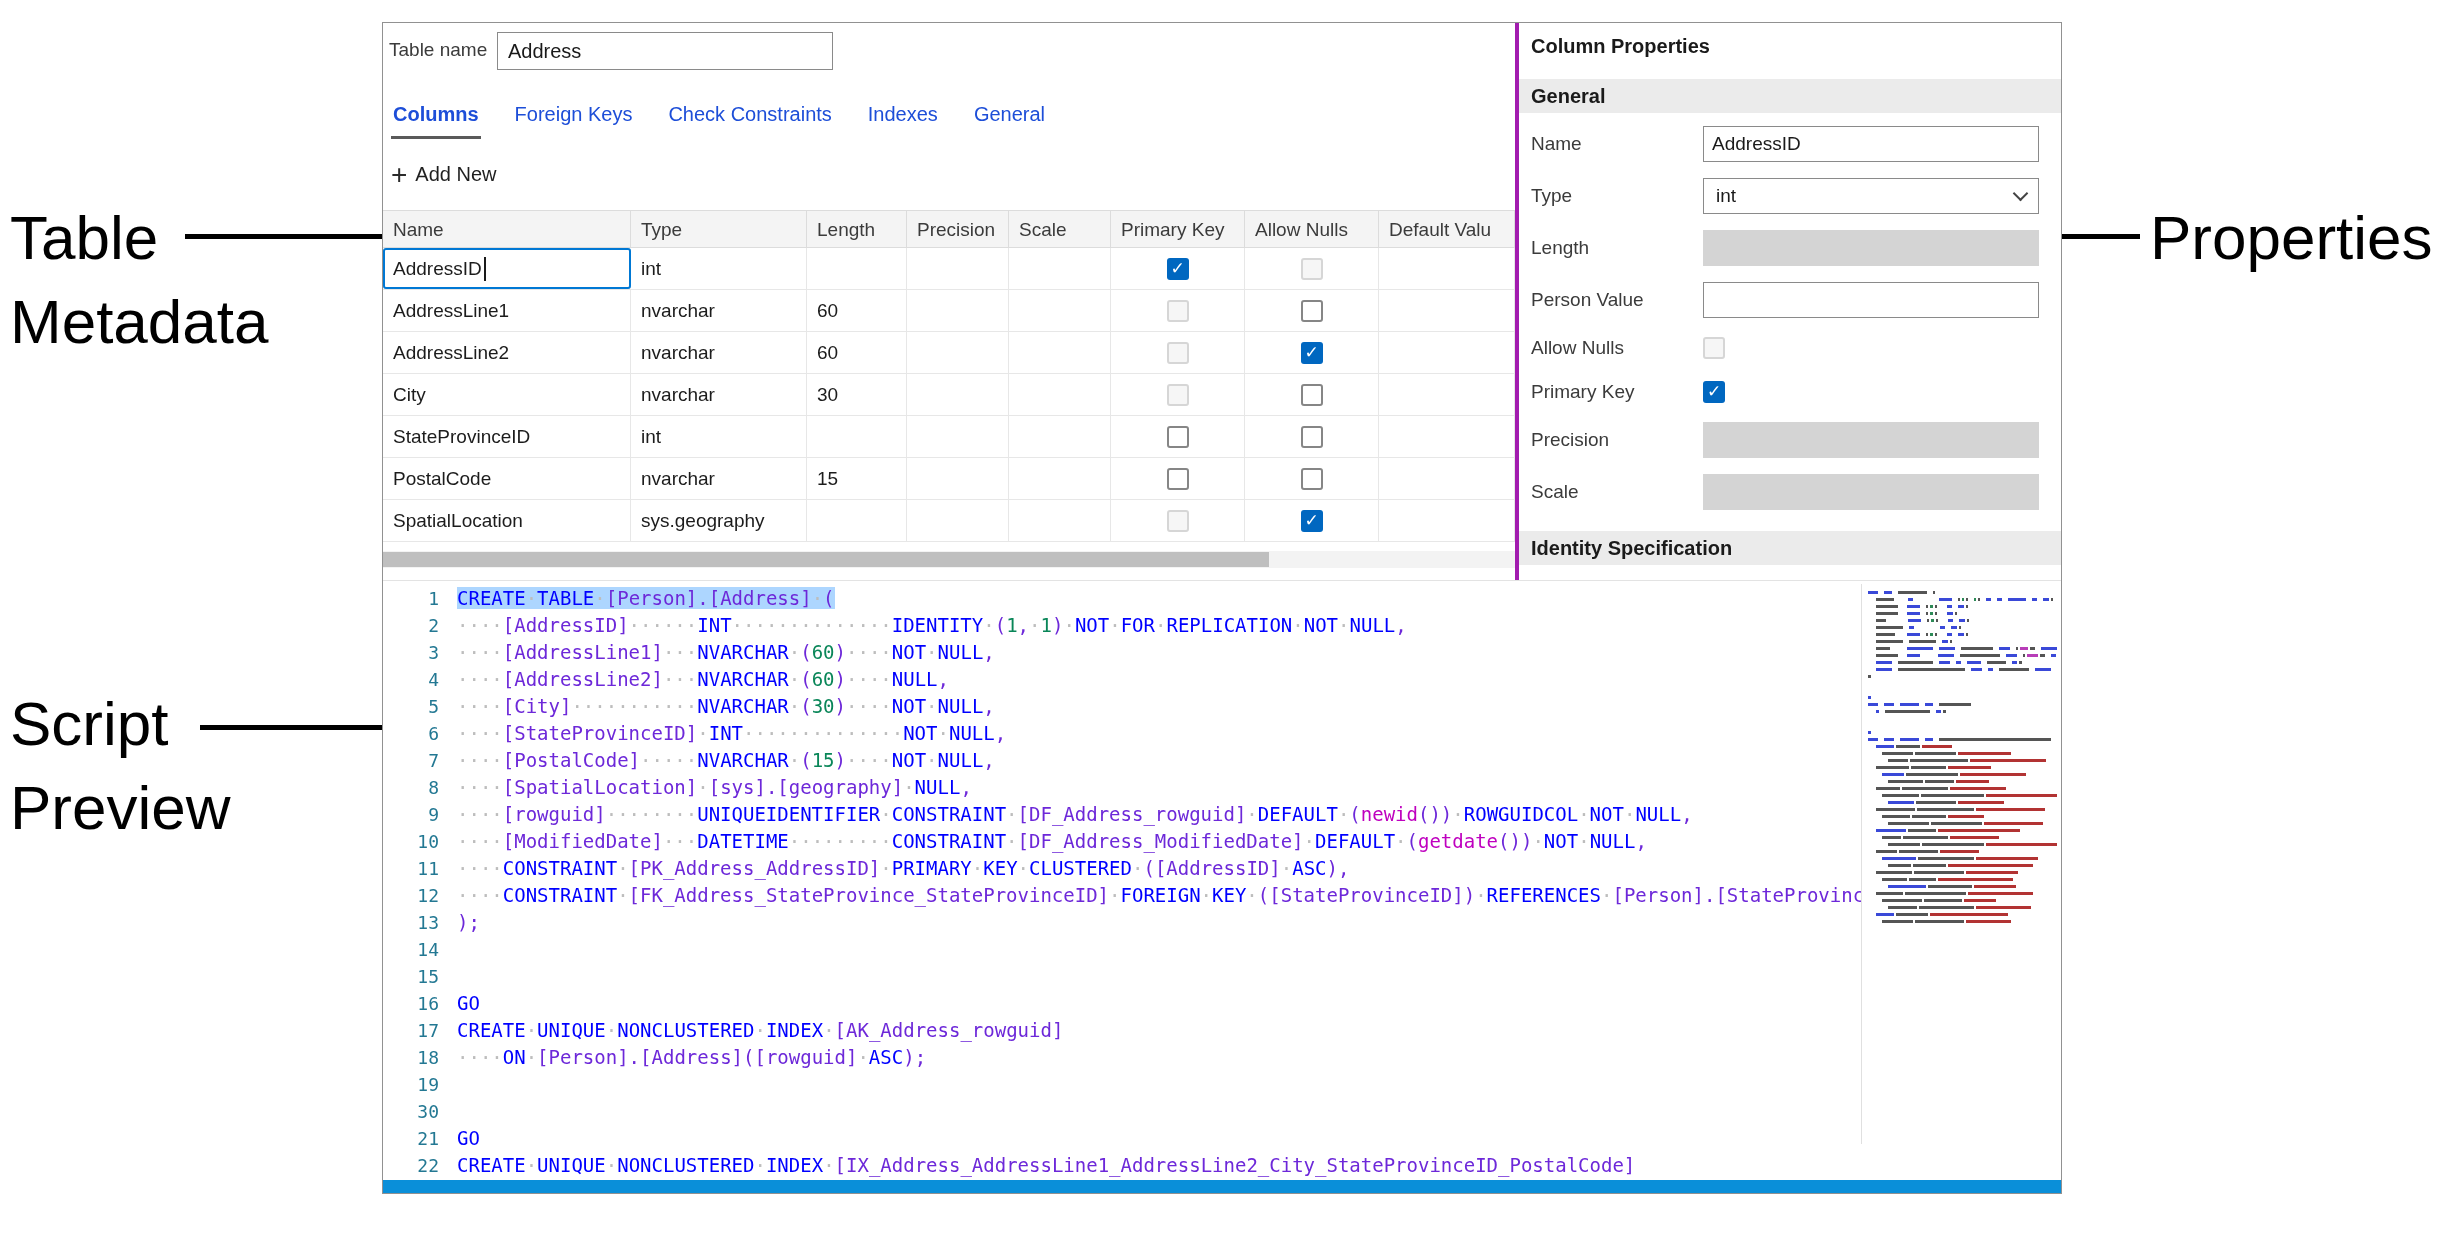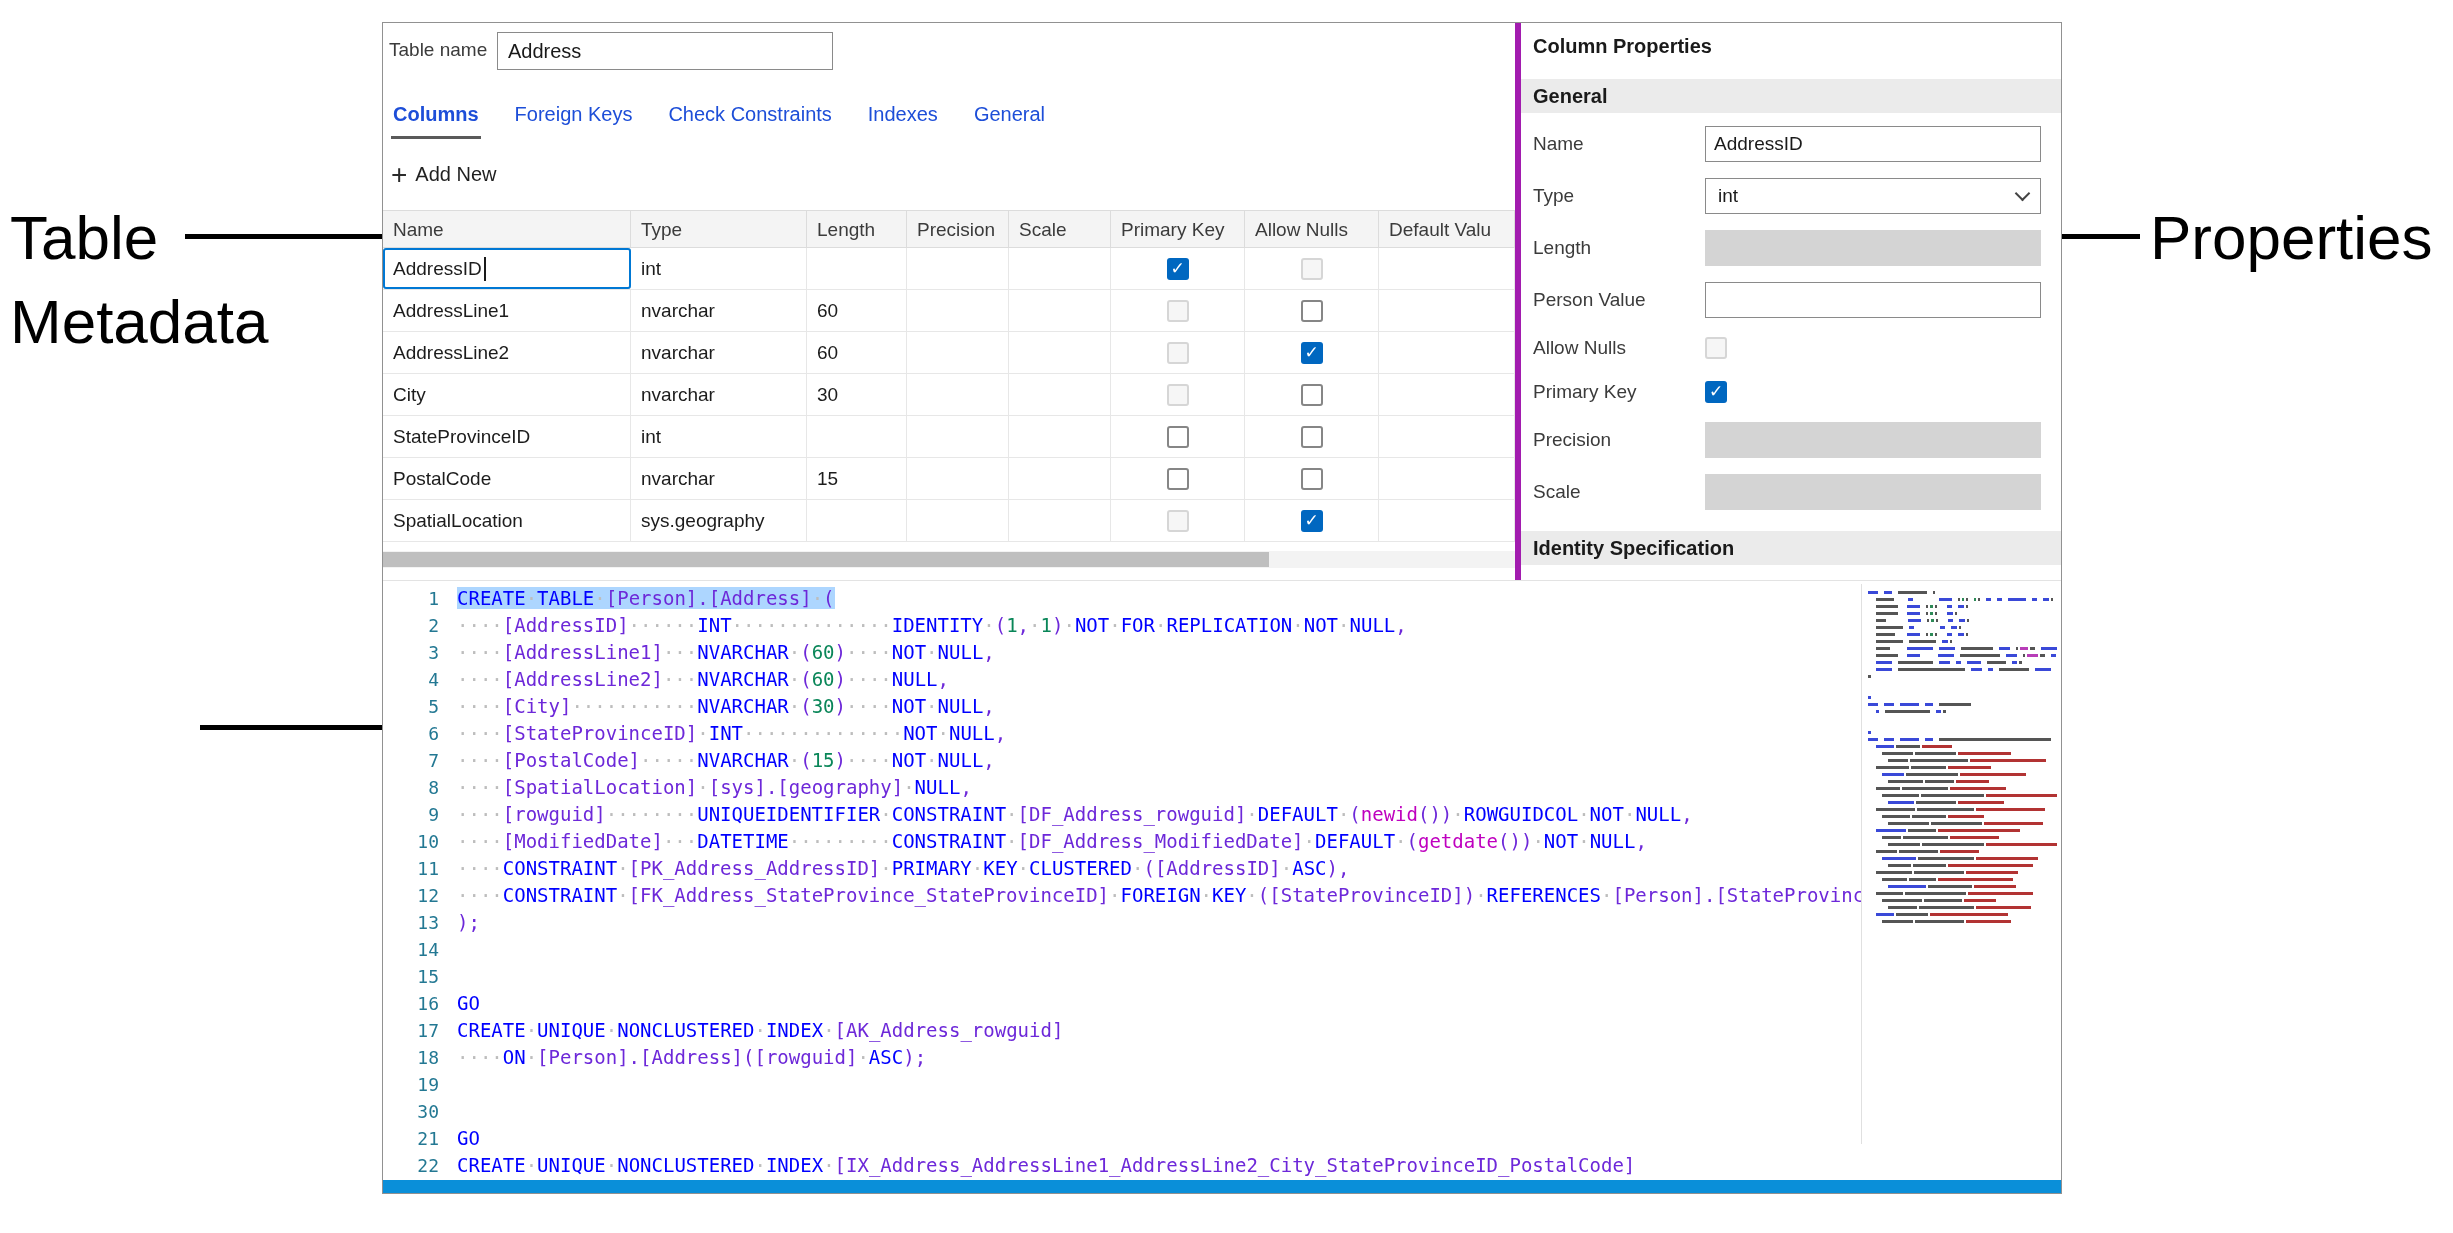--- a/index.html
+++ b/index.html
@@ -29,21 +29,21 @@
   .gh-cell{box-sizing:border-box;border-right:1px solid #dcdcdc;padding:8px 10px;font-size:19px;color:#3b3b3b;white-space:nowrap;overflow:hidden;flex:none;}
   .grid-row{display:flex;height:42px;border-bottom:1px solid #e7e7e7;box-sizing:border-box;background:#fff;}
   .g-cell{box-sizing:border-box;border-right:1px solid #e7e7e7;padding:0 10px;font-size:19px;color:#1c1c1c;display:flex;align-items:center;white-space:nowrap;overflow:hidden;flex:none;}
   .g-cell.center{justify-content:center;}
   .g-cell.editing{outline:2px solid #0078d4;outline-offset:-2px;border-radius:3px;background:#fff;}
   .caret{display:inline-block;width:2px;height:24px;background:#1a1a1a;margin-left:2px;}
   .hscroll{position:absolute;left:0;top:528px;width:1132px;height:17px;background:#f3f3f3;}
   .hscroll .thumb{position:absolute;left:0;top:1px;width:886px;height:15px;background:#bfbfbf;}
 
   
-  .props{position:absolute;left:1132px;top:0;width:546px;height:557px;border-left:6px solid #a21caf;box-sizing:border-box;background:#fff;}
+  .props{position:absolute;left:1132px;top:0;width:546px;height:557px;border-left:4px solid #a21caf;box-sizing:border-box;background:#fff;}
   .props-title{position:absolute;left:12px;top:12px;font-size:20px;font-weight:bold;color:#1a1a1a;}
   .band{position:absolute;left:0;width:100%;height:34px;background:#ebebeb;font-size:20px;font-weight:bold;color:#1a1a1a;line-height:34px;padding-left:12px;box-sizing:border-box;}
   .band.general{top:56px;}
   .band.identity{top:508px;}
   .p-fields{position:absolute;left:0;top:102px;right:0;}
   .p-row{display:flex;align-items:center;height:38px;margin:0 0 14px 12px;}
   .p-row.cbrow{height:30px;}
   .p-label{width:172px;font-size:19px;color:#3b3b3b;flex:none;}
   .p-input{width:336px;height:36px;border:1px solid #8a8a8a;font-size:19px;padding:0 8px;box-sizing:border-box;font-family:inherit;background:#fff;color:#1a1a1a;}
   .p-select{width:336px;height:36px;border:1px solid #8a8a8a;box-sizing:border-box;display:flex;align-items:center;justify-content:space-between;padding:0 12px;font-size:19px;background:#fff;color:#1a1a1a;}
@@ -86,20 +86,21 @@
       <div class="shaft" style="width:205px;"></div>
       <div class="head-right"></div>
     </div>
 
   <div class="annotation" style="left:2150px;top:196px;"><span>Properties</span></div>
   <div class="arrow" style="left:1998px;top:222px;">
       <div class="head-left"></div>
       <div class="shaft" style="width:112px;"></div>
     </div>
 
+  <div class="annotation" style="left:10px;top:682px;"><span>Script</span><br><span>Preview</span></div>
   <div class="arrow" style="left:200px;top:713px;">
       <div class="shaft" style="width:185px;"></div>
       <div class="head-right"></div>
     </div>
 
   <div class="window">
 
     <div class="left-designer">
       <div class="tn-label">Table name</div>
       <input class="tn-input" value="Address" style="">

